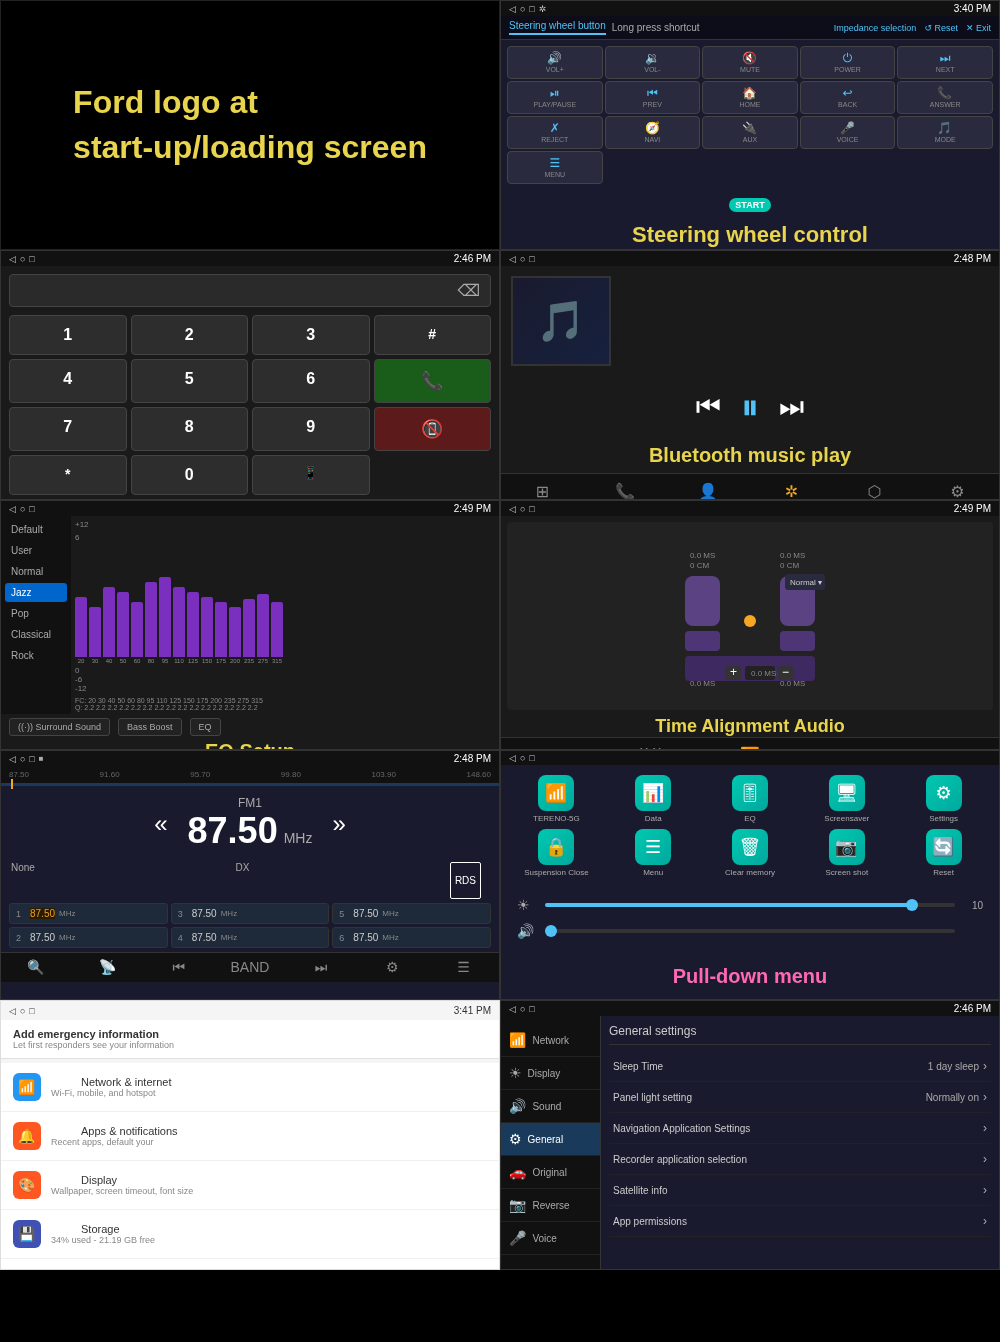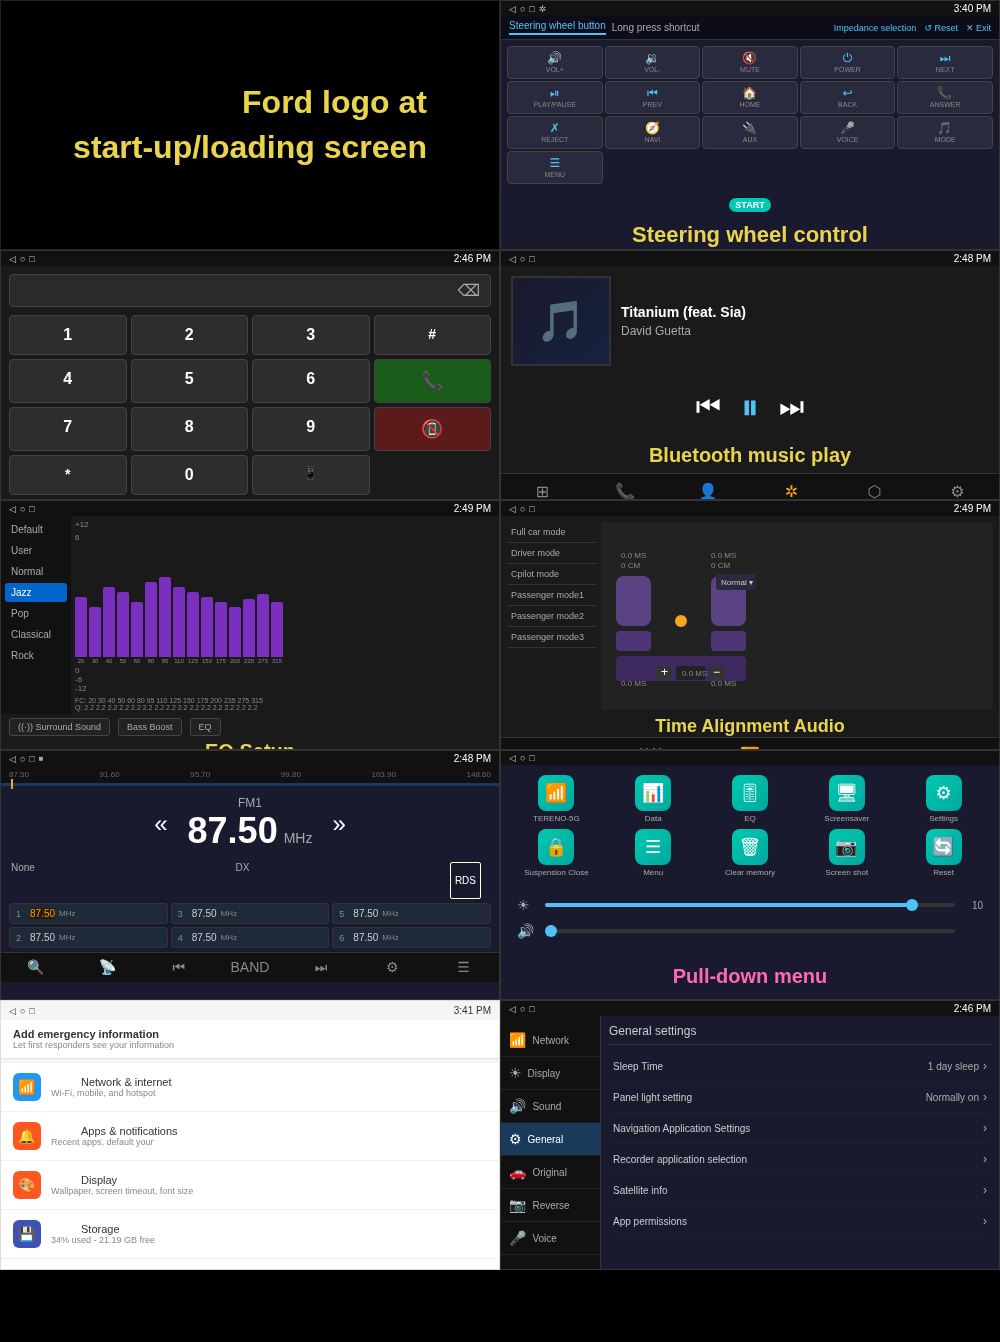--- a/index.html
+++ b/index.html
@@ -17,21 +17,21 @@
     .cell-ford {
       background: #000;
       display: flex; align-items: center; justify-content: center;
       flex-direction: column;
       border: 1px solid #222;
     }
     .ford-text {
       color: #e8d44d;
       font-size: 32px;
       font-weight: bold;
-      text-align: right;
+      text-align: left;
       line-height: 1.4;
     }
 
     
     .cell-steering {
       background: #1a1a2e;
       border: 1px solid #333;
       position: relative;
       overflow: hidden;
     }
@@ -277,21 +277,21 @@
       font-size: 9px;
       color: #aaa;
       border-bottom: 1px solid #333;
     }
     .ta-visual {
       flex: 1;
       background: #222;
       border-radius: 4px;
       display: flex;
       align-items: center;
-      justify-content: flex-start;
+      justify-content: center;
       position: relative;
     }
     .seat-svg {
       width: 160px;
       height: 140px;
     }
     .ta-title { color: #e8d44d; font-size: 18px; font-weight: bold; text-align: center; }
 
     
     .cell-radio {
@@ -622,24 +622,20 @@
         <span>◁</span>
         <span>○</span>
         <span>□</span>
       </div>
       <span style="color:#fff;font-size:10px;">2:48 PM</span>
     </div>
     <div class="music-player">
       <div class="album-art">
         <span style="font-size:40px;">🎵</span>
       </div>
-      <div class="music-info">
-        <div class="song-title">Titanium (feat. Sia)</div>
-        <div class="artist-name">David Guetta</div>
-      </div>
     </div>
     <div class="music-controls">
       <span style="font-size:28px;">⏮</span>
       <span style="font-size:36px;color:#4fc3f7;">⏸</span>
       <span style="font-size:28px;">⏭</span>
     </div>
     <div class="cell-label">Bluetooth music play</div>
     <div class="bottom-nav">
       <div class="nav-icon">⊞</div>
       <div class="nav-icon">📞</div>
@@ -753,28 +749,20 @@
   <div class="cell-time-align">
     <div class="status-bar">
       <div class="status-icons">
         <span>◁</span>
         <span>○</span>
         <span>□</span>
       </div>
       <span style="color:#fff;font-size:10px;">2:49 PM</span>
     </div>
     <div class="ta-container">
-      <div class="ta-modes">
-        <div class="ta-mode">Full car mode</div>
-        <div class="ta-mode">Driver mode</div>
-        <div class="ta-mode">Cpilot mode</div>
-        <div class="ta-mode">Passenger mode1</div>
-        <div class="ta-mode">Passenger mode2</div>
-        <div class="ta-mode">Passenger mode3</div>
-      </div>
       <div class="ta-visual">
 
         <svg class="seat-svg" viewBox="0 0 160 140">
 
           <text x="20" y="12" fill="#888" font-size="8">0.0 MS</text>
           <text x="20" y="22" fill="#888" font-size="8">0 CM</text>
           <text x="110" y="12" fill="#888" font-size="8">0.0 MS</text>
           <text x="110" y="22" fill="#888" font-size="8">0 CM</text>
 
           <rect x="15" y="30" width="35" height="50" rx="8" fill="#6a4c9c" opacity="0.8"></rect>

